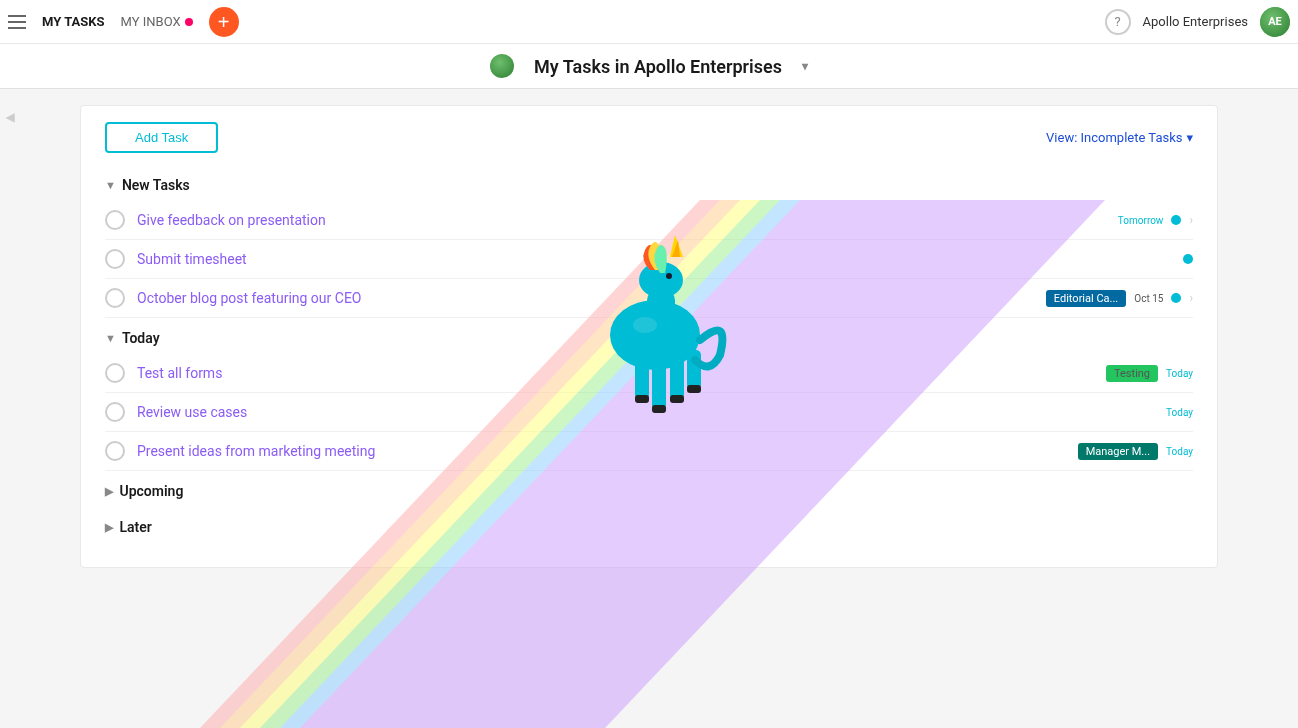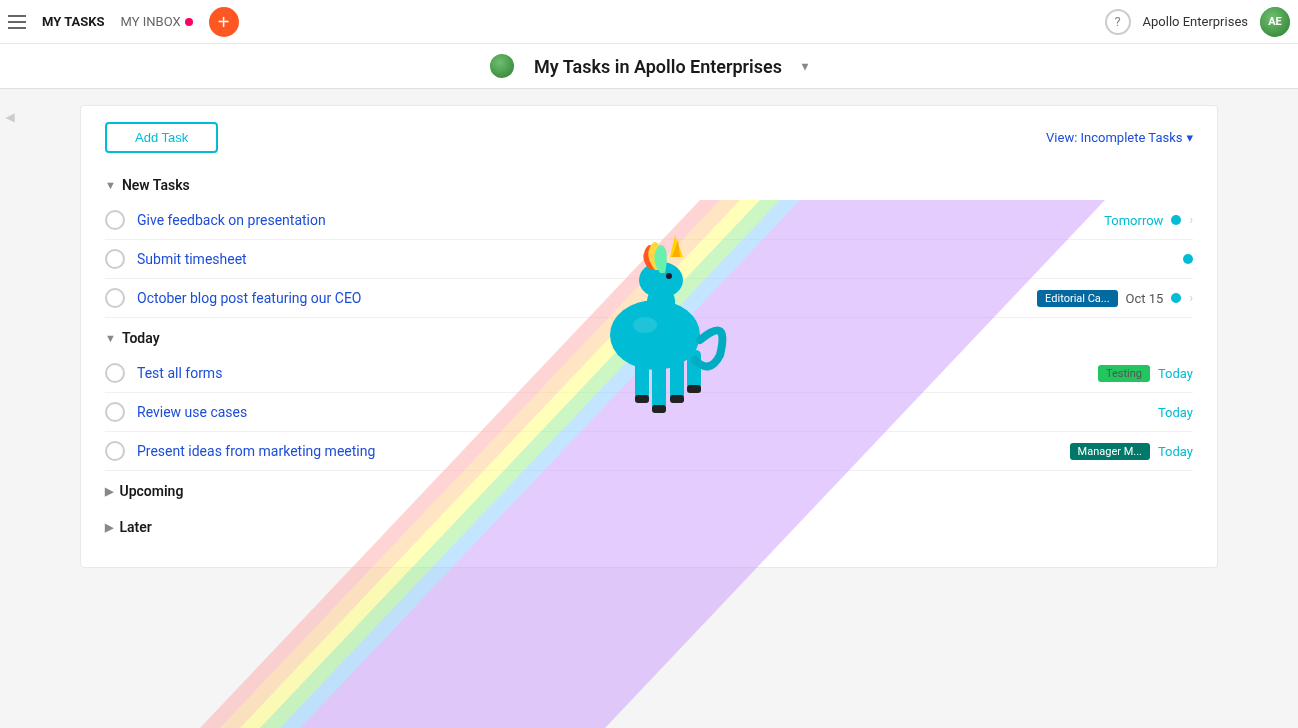--- a/index.html
+++ b/index.html
@@ -124,27 +124,27 @@
       display: flex; align-items: center;
       padding: 9px 0;
       border-bottom: 1px solid #f0f0f0;
       gap: 12px;
     }
     .task-row:last-child { border-bottom: none; }
     .task-check {
       width: 20px; height: 20px; border-radius: 50%; border: 2px solid #ccc;
       display: flex; align-items: center; justify-content: center; cursor: pointer; flex-shrink: 0;
     }
-    .task-name { flex: 1; font-size: 14px; color: #1d4ed8; }
+    .task-name { flex: 1; font-size: 14px; color: #8b5cf6; }
     .task-meta { display: flex; align-items: center; gap: 8px; margin-left: auto; }
     .project-tag {
       background: #0369a1; color: #fff; font-size: 11px; padding: 2px 8px; border-radius: 3px;
     }
     .project-tag.teal { background: #00796b; }
-    .date-label { font-size: 13px; }
+    .date-label { font-size: 10px; }
     .date-label.tomorrow { color: #00bcd4; }
     .date-label.today { color: #00bcd4; }
     .date-label.oct { color: #555; }
     .dot-indicator {
       width: 10px; height: 10px; border-radius: 50%; background: #00bcd4; flex-shrink: 0;
     }
     .chevron-right { color: #ccc; font-size: 12px; cursor: pointer; }
     .tag-testing {
       background: #22c55e; color: #555; font-size: 11px; padding: 2px 8px; border-radius: 3px;
     }

